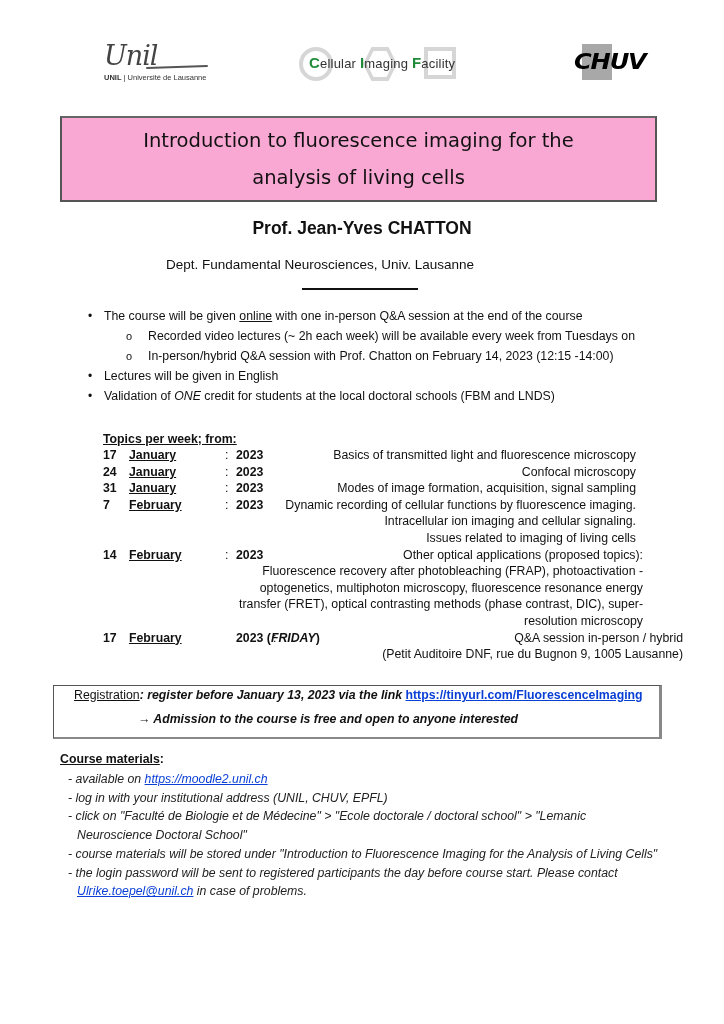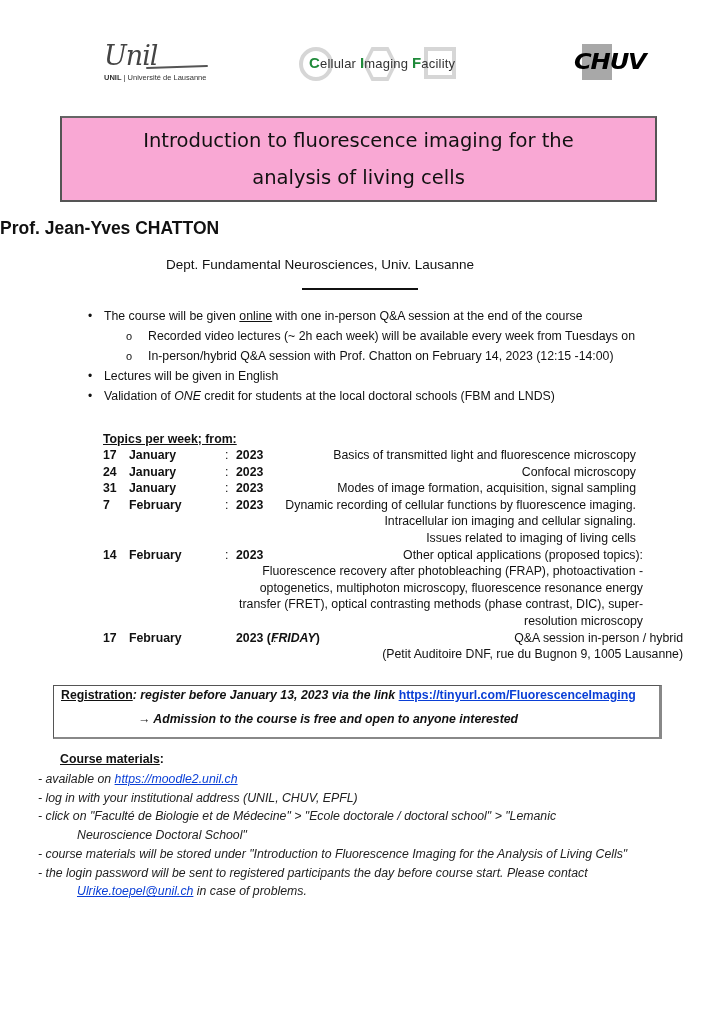--- a/index.html
+++ b/index.html
@@ -29,66 +29,66 @@
 
   .chuv-logo { left: 574px; top: 44px; width: 70px; height: 36px; }
   .chuv-bg { position: absolute; left: 8px; top: 0; width: 30px; height: 36px; background: #a8a8a8; }
   .chuv-text { position: absolute; left: 0; top: 6px; font-family: "DejaVu Sans", sans-serif; font-weight: bold; font-size: 21px; color: #000; letter-spacing: -1px; font-style: italic; transform: scaleX(1.15); transform-origin: left; }
 
   
   .title-box { left: 60px; top: 116px; width: 597px; height: 86px; background: #f9a8d4; border: 2px solid #555; border-top-color: #666; text-align: center; }
   .title-box .t { font-family: "DejaVu Sans", sans-serif; font-size: 19.5px; color: #111; line-height: 37px; }
   .title-box .t1 { margin-top: 4px; }
 
-  .prof { left: 0; width: 724px; top: 218px; text-align: left; font-weight: bold; font-size: 17.5px; color: #111; }
+  .prof { left: 0; width: 724px; top: 218px; text-align: center; font-weight: bold; font-size: 17.5px; color: #111; }
   .dept { left: 0; width: 640px; top: 257px; text-align: center; font-size: 13.5px; color: #111; }
   .sep { left: 302px; top: 288px; width: 116px; height: 1.5px; background: #111; }
 
   
   .bullets { left: 0; top: 306px; width: 724px; font-size: 12.3px; line-height: 20px; }
   .bl { position: relative; height: 20px; white-space: nowrap; }
   .bl .mk { position: absolute; top: 0; }
   .bl .tx { position: absolute; top: 0; }
   .bl.l1 .mk { left: 88px; font-size: 12px; }
   .bl.l1 .tx { left: 104px; }
   .bl.l2 .mk { left: 126px; font-size: 11px; }
   .bl.l2 .tx { left: 148px; }
   .u { text-decoration: underline; }
   i { font-style: italic; }
 
   
   .topics-head { left: 103px; top: 432px; font-size: 12.3px; font-weight: bold; text-decoration: underline; }
   .topics { left: 0; top: 447px; width: 724px; font-size: 12.3px; line-height: 16.6px; }
   .trow { position: relative; }
   .trow .day { position: absolute; left: 103px; font-weight: bold; }
-  .trow .mon { position: absolute; left: 129px; font-weight: bold; }
+  .trow .mon { position: absolute; left: 129px; font-weight: bold; text-decoration: underline; }
   .trow .yr { position: absolute; left: 190px; font-weight: bold; margin-left: 46px; }
   .trow .col { position: absolute; left: 225px; }
   .trow .desc { margin-left: 236px; width: 400px; }
   .trow .desc2 { margin-left: 233px; width: 410px; }
   .trow.fri .yr { white-space: nowrap; }
   .trow.fri .col { left: 273px; }
   .trow.fri .desc { margin-left: 283px; }
   .trow.fri .desc .ind { display: block; padding-left: 17px; }
   .line { display: block; white-space: nowrap; text-align: right; }
 
   
   .reg-box { left: 53px; top: 685px; width: 609px; height: 54px; border: 1.5px solid #555; border-right: 3px solid #888; border-bottom: 2.5px solid #888; font-size: 12.3px; }
   .reg-l1 { position: absolute; left: 7px; top: 2px; white-space: nowrap; }
-  .reg-l1 b { font-weight: bold; text-decoration: underline; }
+  .reg-l1 b { font-weight: normal; text-decoration: underline; margin-left: 13px; }
   .reg-l1 .it { font-style: italic; font-weight: bold; }
   .link { color: #0a3fd6; text-decoration: underline; }
   .reg-l1 .link { font-weight: bold; }
   .reg-l2 { position: absolute; left: 84px; top: 26px; white-space: nowrap; font-style: italic; font-weight: bold; }
 
   
   .cm-head { left: 60px; top: 752px; font-size: 12.3px; font-weight: bold; }
   .cm-head .u { text-decoration: underline; }
   .cm { left: 0; top: 770px; width: 724px; font-size: 12.3px; line-height: 18.7px; font-style: italic; color: #222; }
-  .cm .ln { position: relative; padding-left: 38px; white-space: nowrap; }
+  .cm .ln { position: relative; padding-left: 68px; white-space: nowrap; }
   .cm .ln.cont { padding-left: 77px; }
 </style>
 </head>
 <body>
 
 <div class="abs unil-logo">
   <span class="unil-script">Unil</span>
   <span class="unil-swash"></span>
   <span class="unil-caption"><b>UNIL</b><span> | Université de Lausanne</span></span>
 </div>

